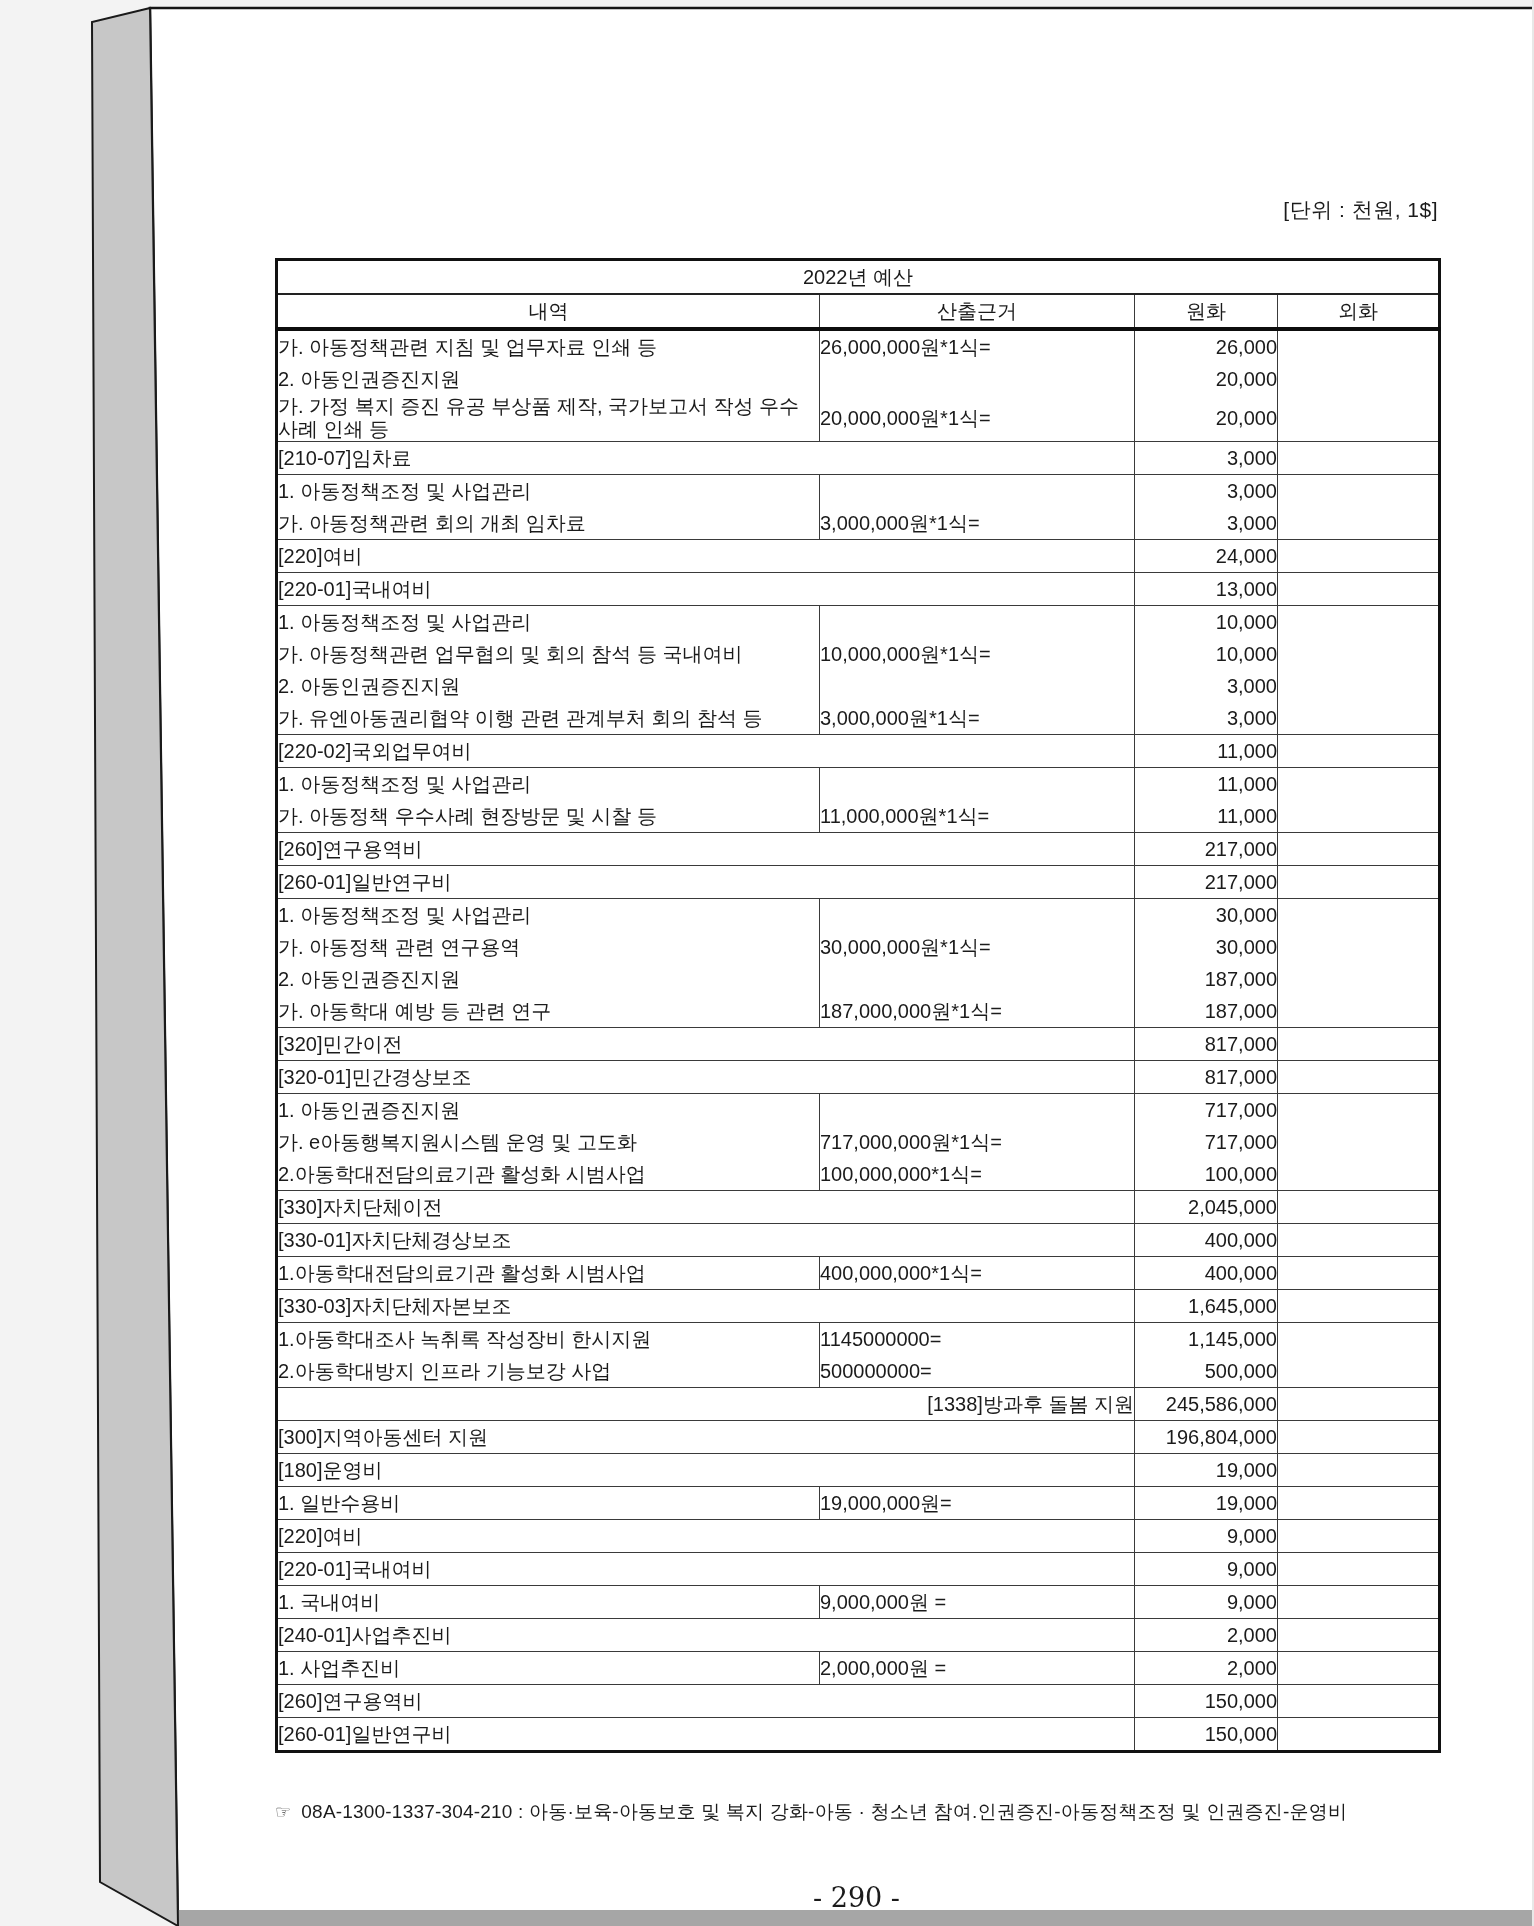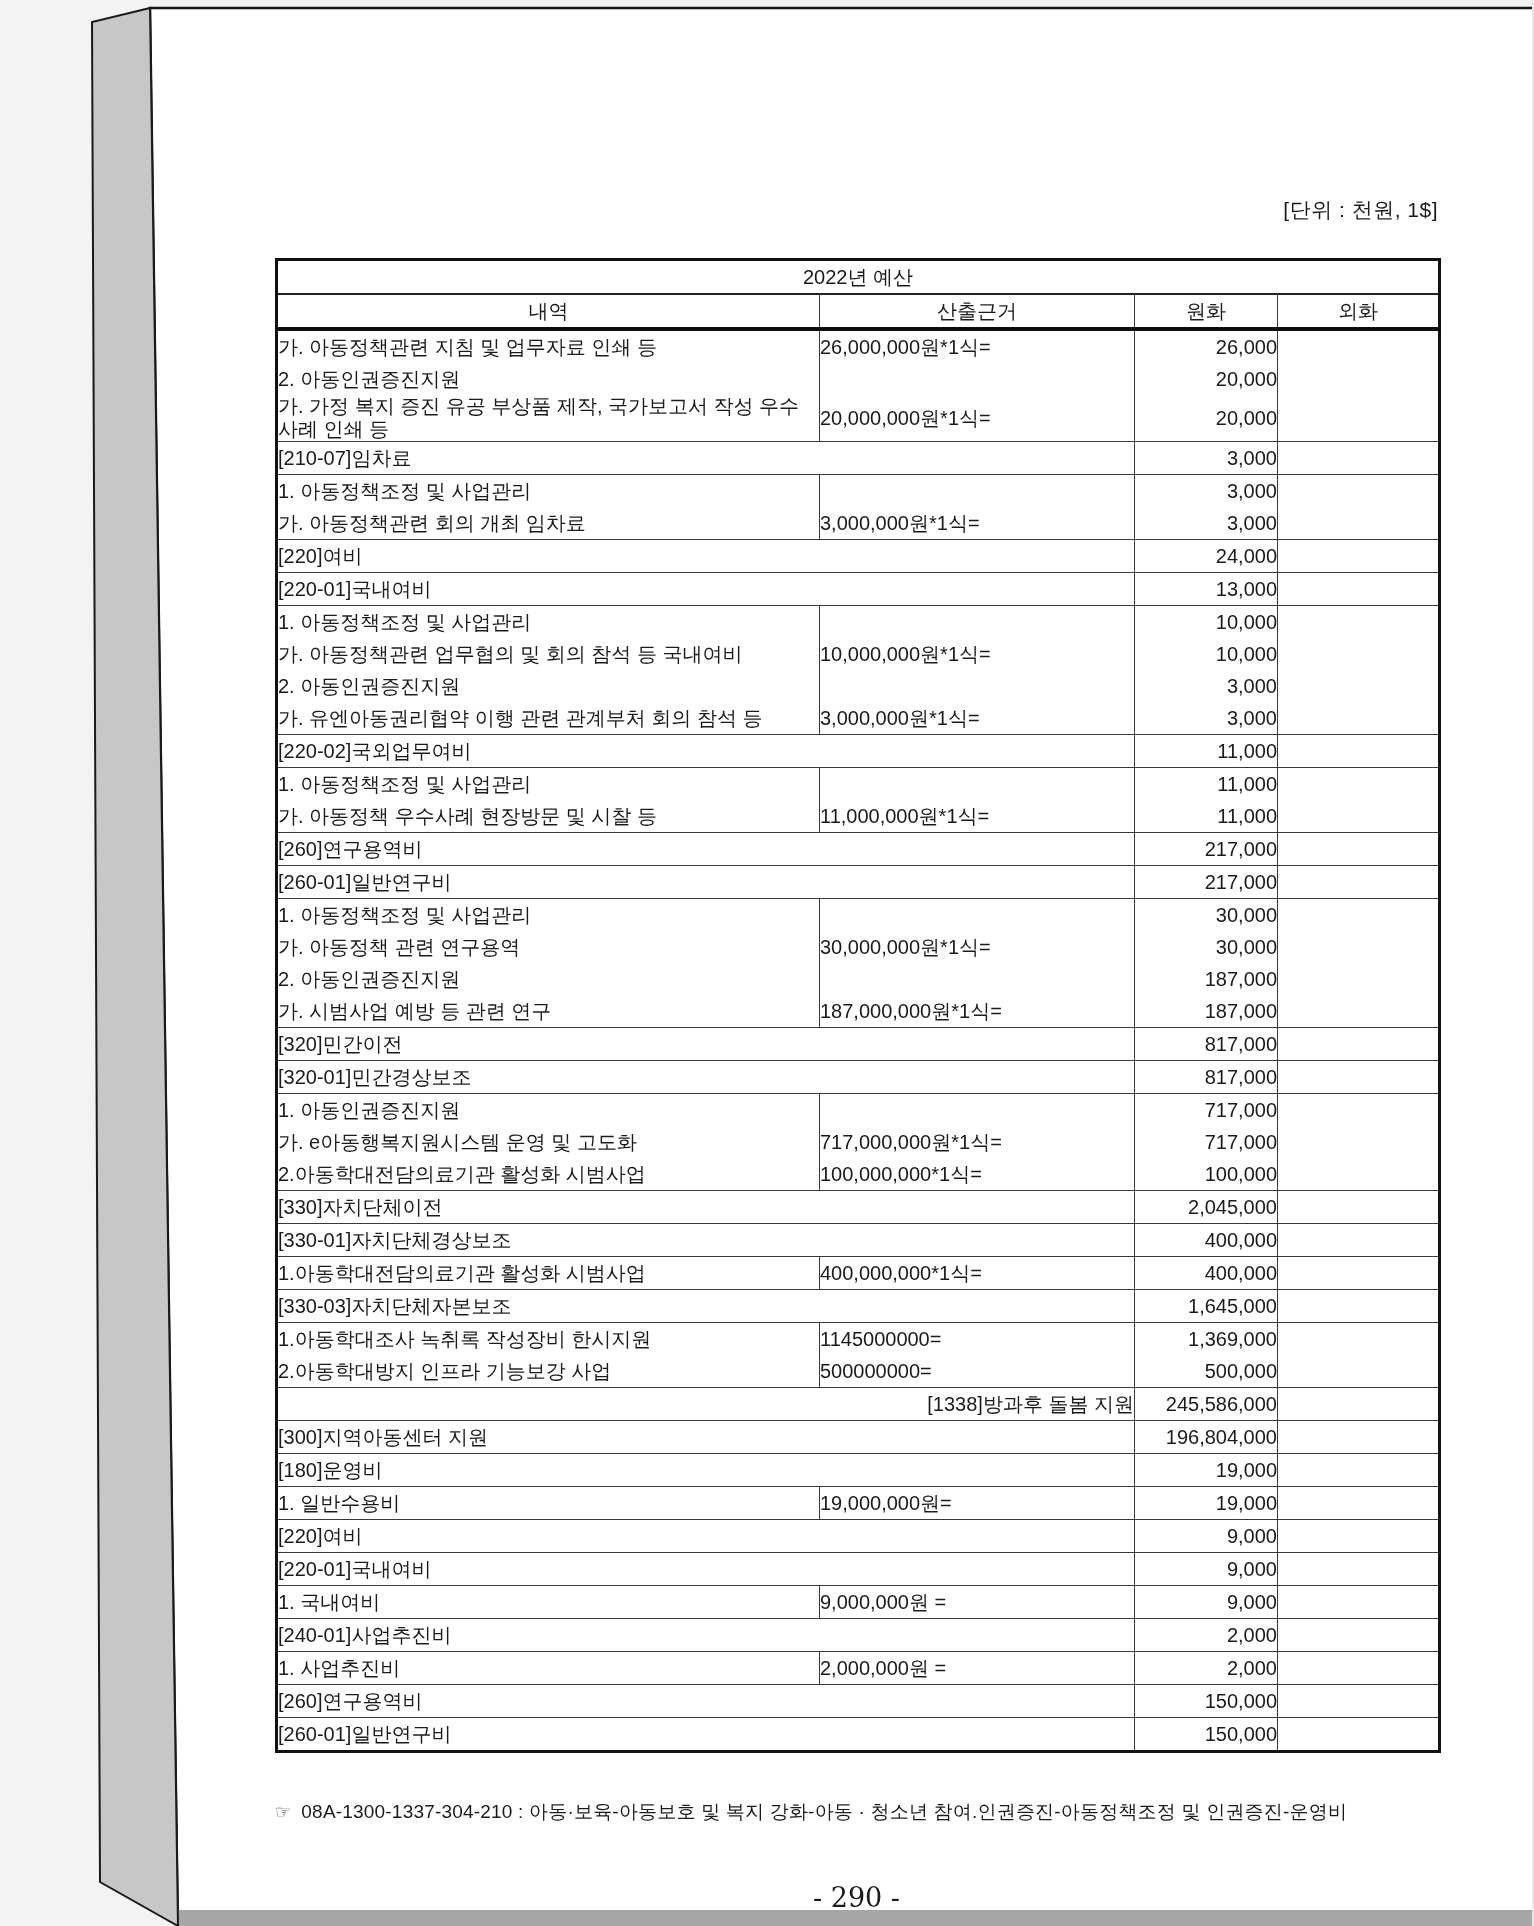--- a/index.html
+++ b/index.html
@@ -185,21 +185,21 @@
           <td class="c3 krw">30,000</td>
           <td class="c4 fx"></td>
         </tr>
         <tr>
           <td class="c1 lv5">2. 아동인권증진지원</td>
           <td class="c2 basis"></td>
           <td class="c3 krw">187,000</td>
           <td class="c4 fx"></td>
         </tr>
         <tr>
-          <td class="c1 lv6">가. 시범사업 예방 등 관련 연구</td>
+          <td class="c1 lv6">가. 아동학대 예방 등 관련 연구</td>
           <td class="c2 basis">187,000,000원*1식=</td>
           <td class="c3 krw">187,000</td>
           <td class="c4 fx"></td>
         </tr>
         <tr class="bt">
           <td class="c1 lv3" colspan="2">[320]민간이전</td>
           <td class="c3 krw">817,000</td>
           <td class="c4 fx"></td>
         </tr>
         <tr class="bt">
@@ -242,21 +242,21 @@
           <td class="c4 fx"></td>
         </tr>
         <tr class="bt">
           <td class="c1 lv4" colspan="2">[330-03]자치단체자본보조</td>
           <td class="c3 krw">1,645,000</td>
           <td class="c4 fx"></td>
         </tr>
         <tr class="bt">
           <td class="c1 lv5">1.아동학대조사 녹취록 작성장비 한시지원</td>
           <td class="c2 basis">1145000000=</td>
-          <td class="c3 krw">1,369,000</td>
+          <td class="c3 krw">1,145,000</td>
           <td class="c4 fx"></td>
         </tr>
         <tr>
           <td class="c1 lv5">2.아동학대방지 인프라 기능보강 사업</td>
           <td class="c2 basis">500000000=</td>
           <td class="c3 krw">500,000</td>
           <td class="c4 fx"></td>
         </tr>
         <tr class="bt">
           <td class="c1 lv1" colspan="2">[1338]방과후 돌봄 지원</td>

